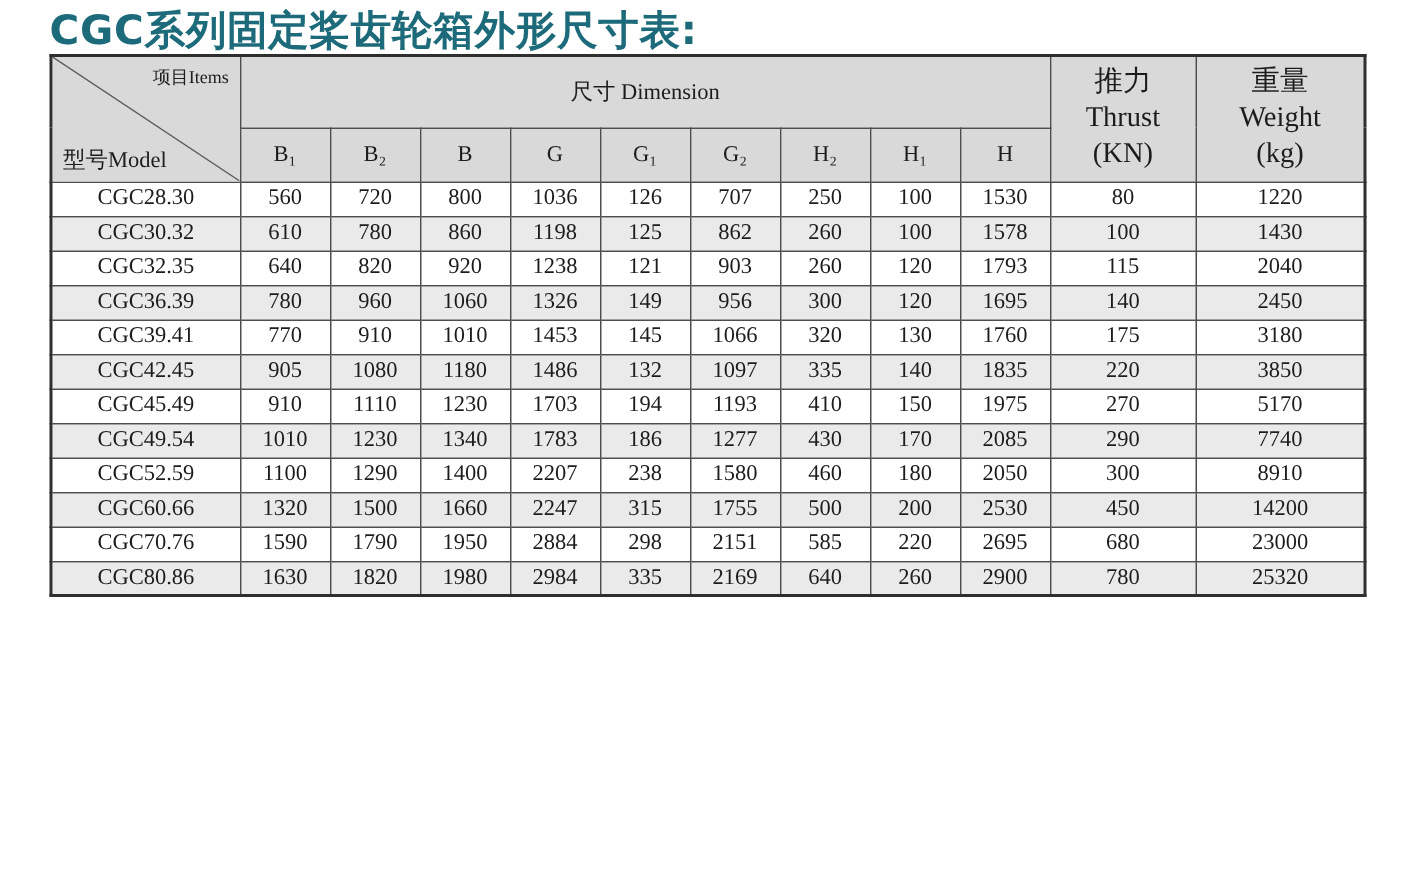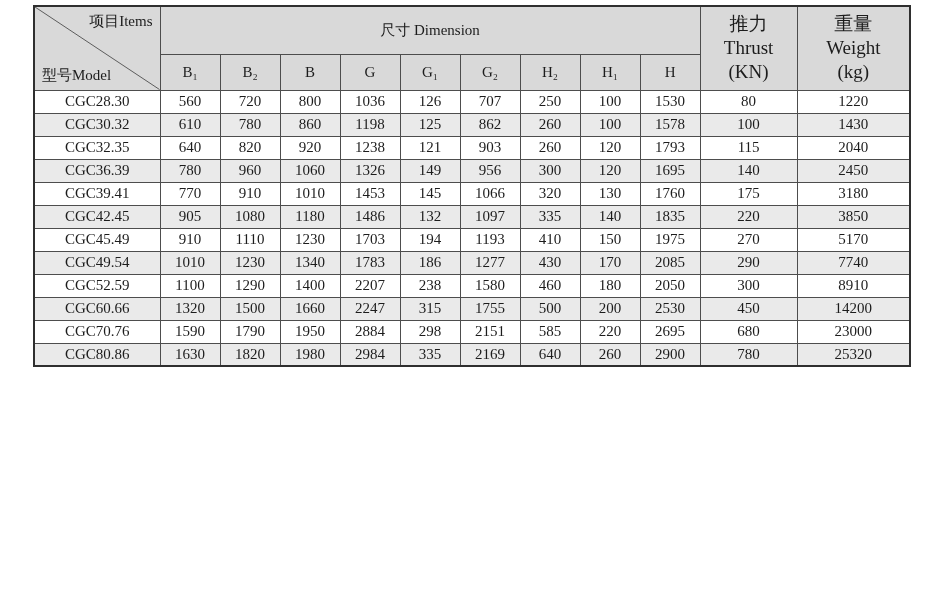--- a/index.html
+++ b/index.html
@@ -49,27 +49,28 @@
   .dim-span { font-size: 16px; }
   .hdr-stack { line-height: 1.28; font-size: 19px; }
 
   tbody tr { height: 23px; }
   tbody tr:nth-child(even) td { background: #eaeaea; }
   tbody tr:nth-child(odd) td { background: #ffffff; }
   tbody td.model { font-size: 15px; }
 
   th.corner { position: relative; padding: 0; }
   .corner-svg { position: absolute; left: 0; top: 0; width: 100%; height: 100%; }
-  .corner-items { position: absolute; top: 5px; right: 7px; font-size: 15px; }
+  .corner-items { position: absolute; top: 5px; right: 7px; font-size: 12px; }
   .corner-model { position: absolute; bottom: 5px; left: 7px; font-size: 15px; }
 </style>
 </head>
 <body>
 
 <div class="page">
+  <h1 class="title">CGC系列固定桨齿轮箱外形尺寸表:</h1>
 
   <table class="spec">
     <colgroup>
       <col style="width:126px">
       <col style="width:60px">
         <col style="width:60px">
         <col style="width:60px">
       <col style="width:60px">
         <col style="width:60px">
         <col style="width:60px">

